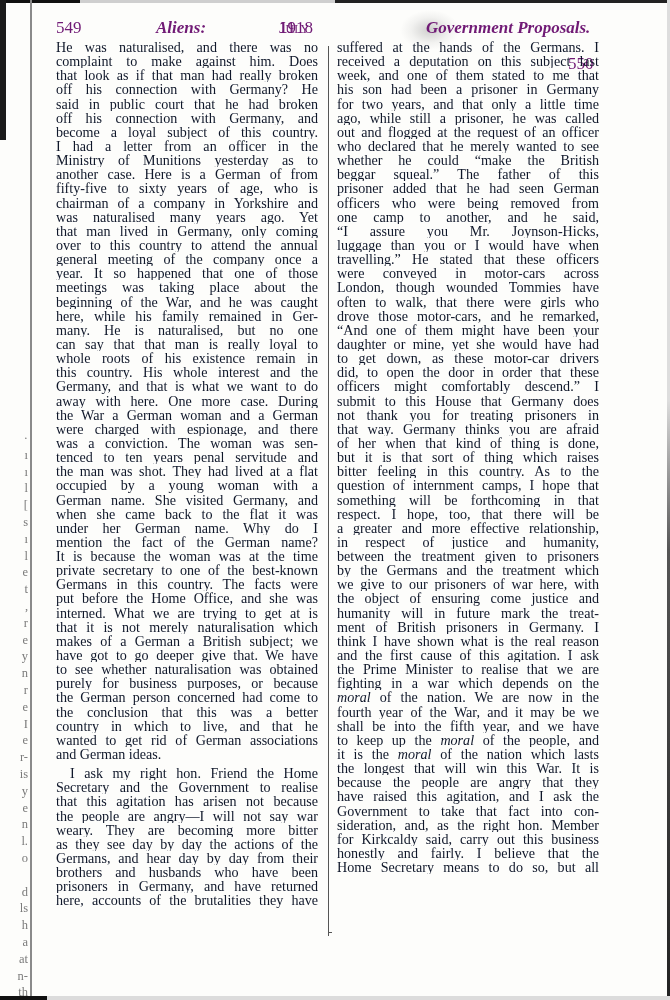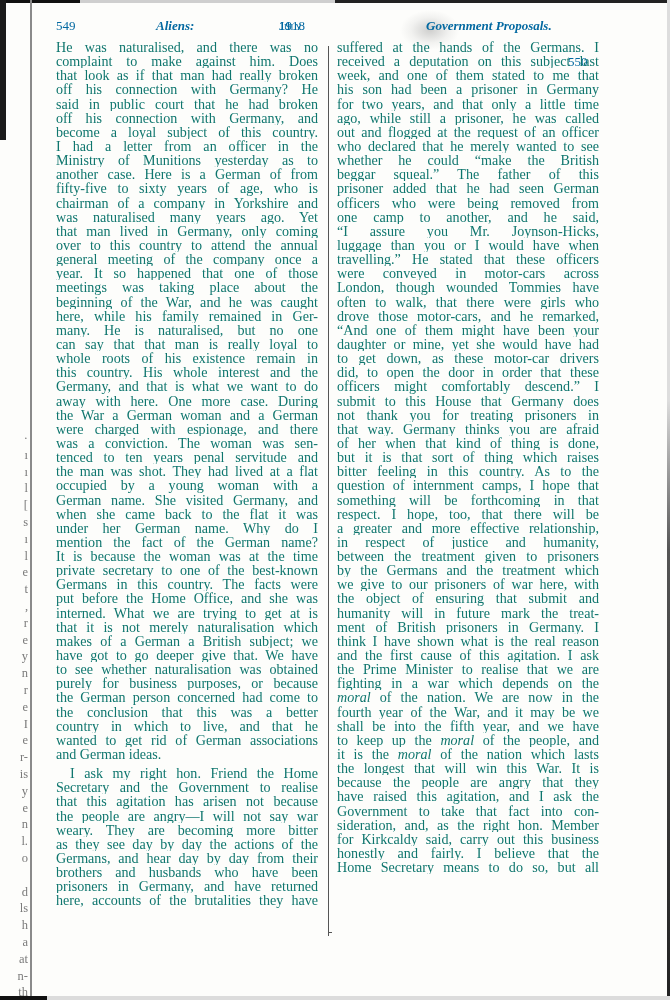--- a/index.html
+++ b/index.html
@@ -29,38 +29,38 @@
     background: linear-gradient(to bottom, #ddd 0, #ddd 40%, #555 55%, #222 100%);
   }
   .bleed {
     position: absolute; left: 4px; top: 430px; width: 24px;
     font-family: "Liberation Serif", serif; font-size: 12.5px; line-height: 16.8px;
     color: #7a7a7a; text-align: right;
   }
   .bleed div { height: 16.8px; white-space: nowrap; }
   .header {
     position: absolute; top: 18px; left: 56px; width: 570px; height: 18px;
-    font-family: "Liberation Serif", serif; font-size: 13px; color: #0369a1;
+    font-family: "Liberation Serif", serif; font-size: 17px; color: #701a75;
   }
   .header span { position: absolute; top: 0; white-space: nowrap; }
   .h-left-page { left: 0; }
   .h-left-title { left: 100px; font-style: italic; font-weight: bold; }
   .h-date { left: 223px; }
   .h-date .sc { font-variant: small-caps; }
   .h-right-title { left: 370px; font-style: italic; font-weight: bold; text-align: right; }
   .h-right-page { left: 512px; margin-top: 36px; }
   .smudge {
     position: absolute; left: 400px; top: 10px; width: 60px; height: 40px;
     background: radial-gradient(ellipse at center, rgba(120,120,120,0.35) 0, rgba(160,160,160,0.12) 45%, rgba(255,255,255,0) 70%);
     pointer-events: none;
   }
   .col {
     position: absolute; top: 40px;
     font-family: "Liberation Serif", serif; font-size: 14.1px; line-height: 14.15px;
-    color: #0f766e;
+    color: #0f172a;
   }
   .col-left { left: 56px; width: 262px; }
   .col-right { left: 337px; width: 262px; }
   .line {
     display: block; height: 14.15px; white-space: nowrap;
     text-align: justify; text-align-last: justify; overflow: hidden;
   }
   .line.last { text-align-last: left; }
   .line.indent { padding-left: 14px; }
   .para-gap { height: 5px; }
@@ -230,21 +230,21 @@
     <span class="line">but it is that sort of thing which raises</span>
     <span class="line">bitter feeling in this country. As to the</span>
     <span class="line">question of internment camps, I hope that</span>
     <span class="line">something will be forthcoming in that</span>
     <span class="line">respect. I hope, too, that there will be</span>
     <span class="line">a greater and more effective relationship,</span>
     <span class="line">in respect of justice and humanity,</span>
     <span class="line">between the treatment given to prisoners</span>
     <span class="line">by the Germans and the treatment which</span>
     <span class="line">we give to our prisoners of war here, with</span>
-    <span class="line">the object of ensuring that submit and</span>
+    <span class="line">the object of ensuring come justice and</span>
     <span class="line">humanity will in future mark the treat-</span>
     <span class="line">ment of British prisoners in Germany. I</span>
     <span class="line">think I have shown what is the real reason</span>
     <span class="line">and the first cause of this agitation. I ask</span>
     <span class="line">the Prime Minister to realise that we are</span>
     <span class="line">fighting in a war which depends on the</span>
     <span class="line"><i>moral</i> of the nation. We are now in the</span>
     <span class="line">fourth year of the War, and it may be we</span>
     <span class="line">shall be into the fifth year, and we have</span>
     <span class="line">to keep up the <i>moral</i> of the people, and</span>

